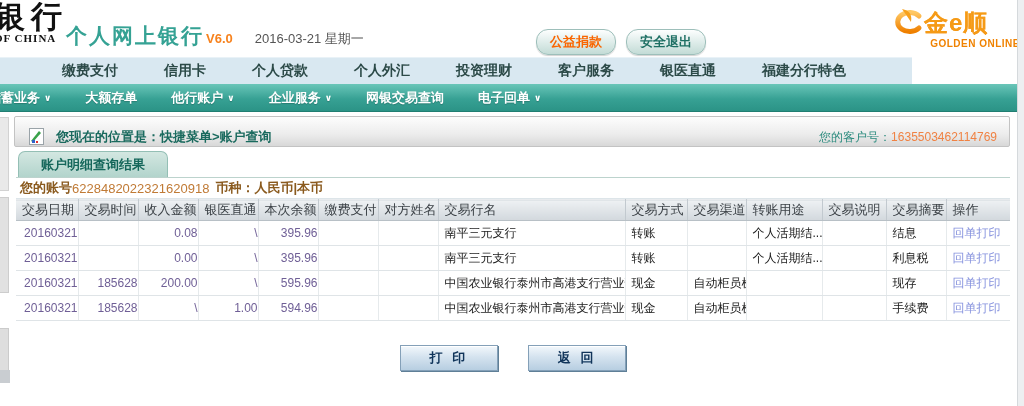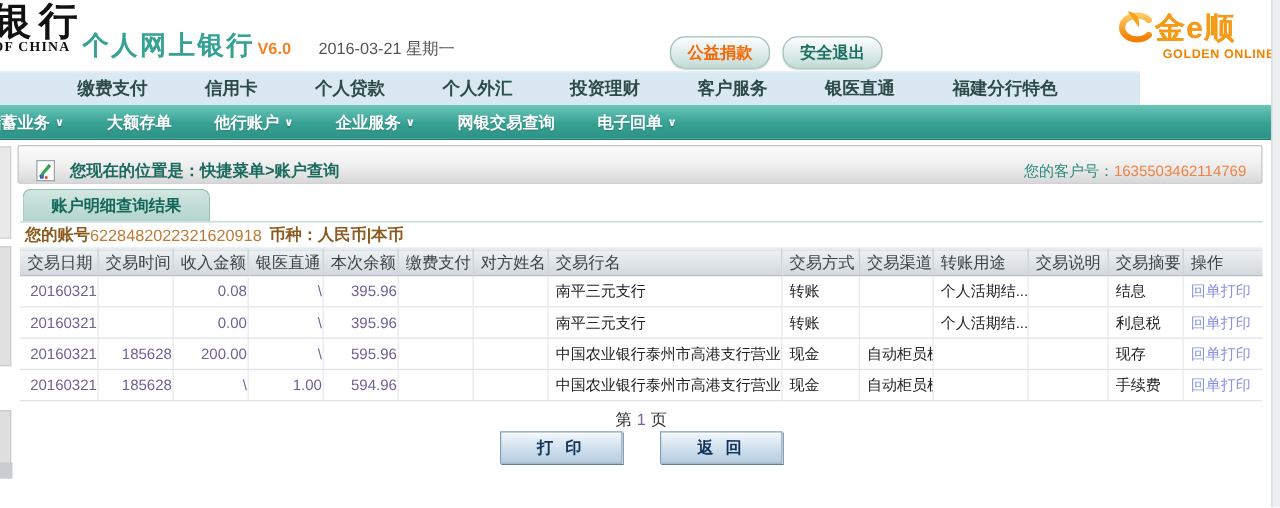--- a/index.html
+++ b/index.html
@@ -285,22 +285,19 @@
             <td class="c-txt">自动柜员机</td>
             <td class="c-txt"></td>
             <td class="c-txt"></td>
             <td class="c-txt">手续费</td>
             <td class="c-link"><a>回单打印</a></td>
           </tr>
         </tbody>
     </table>
   </div>
 
-  <div class="pager">
-    <span>第</span><span class="pg">1</span><span>页</span>
-  </div>
 
   <div class="actions">
     <button class="act-btn">打 印</button>
     <button class="act-btn">返 回</button>
   </div>
 
 </div>
 
 </body></html>

